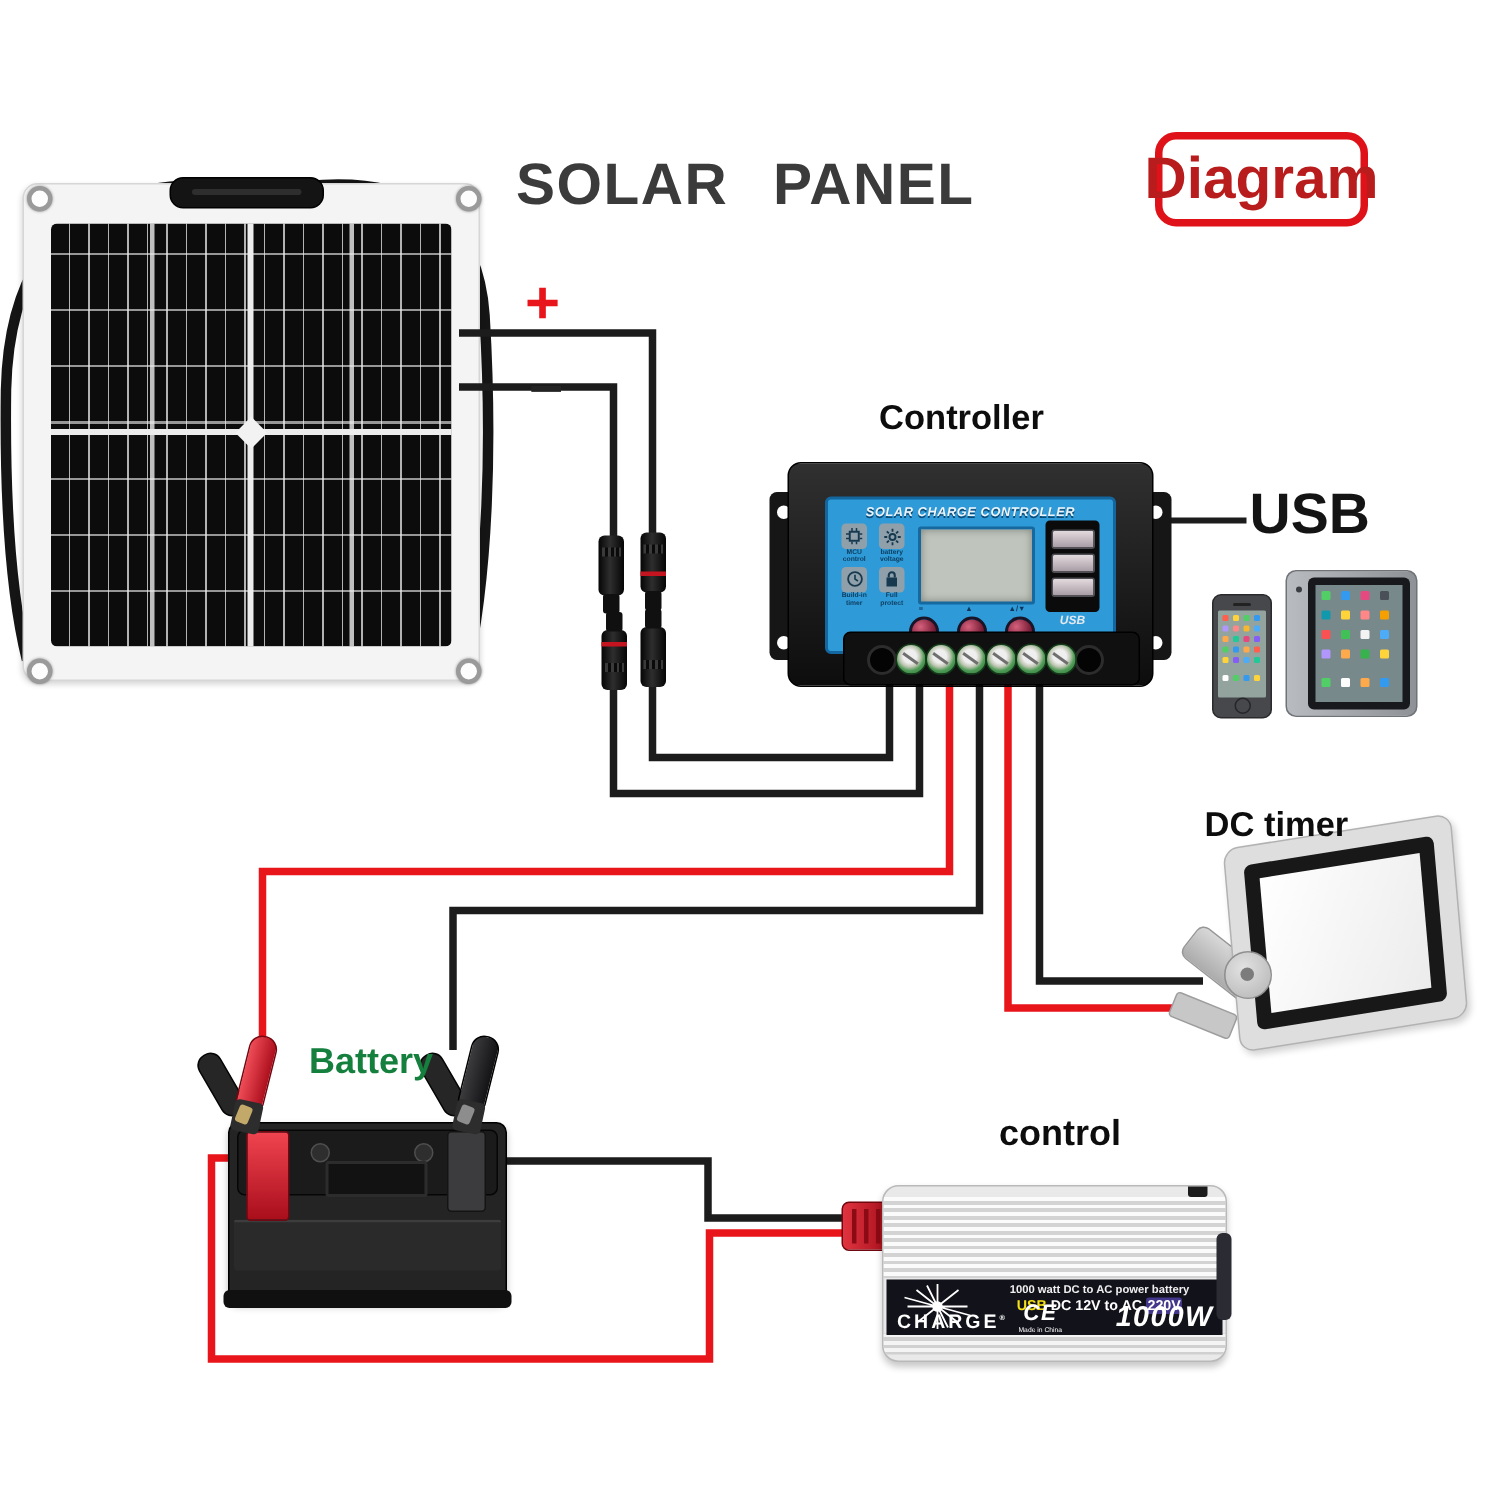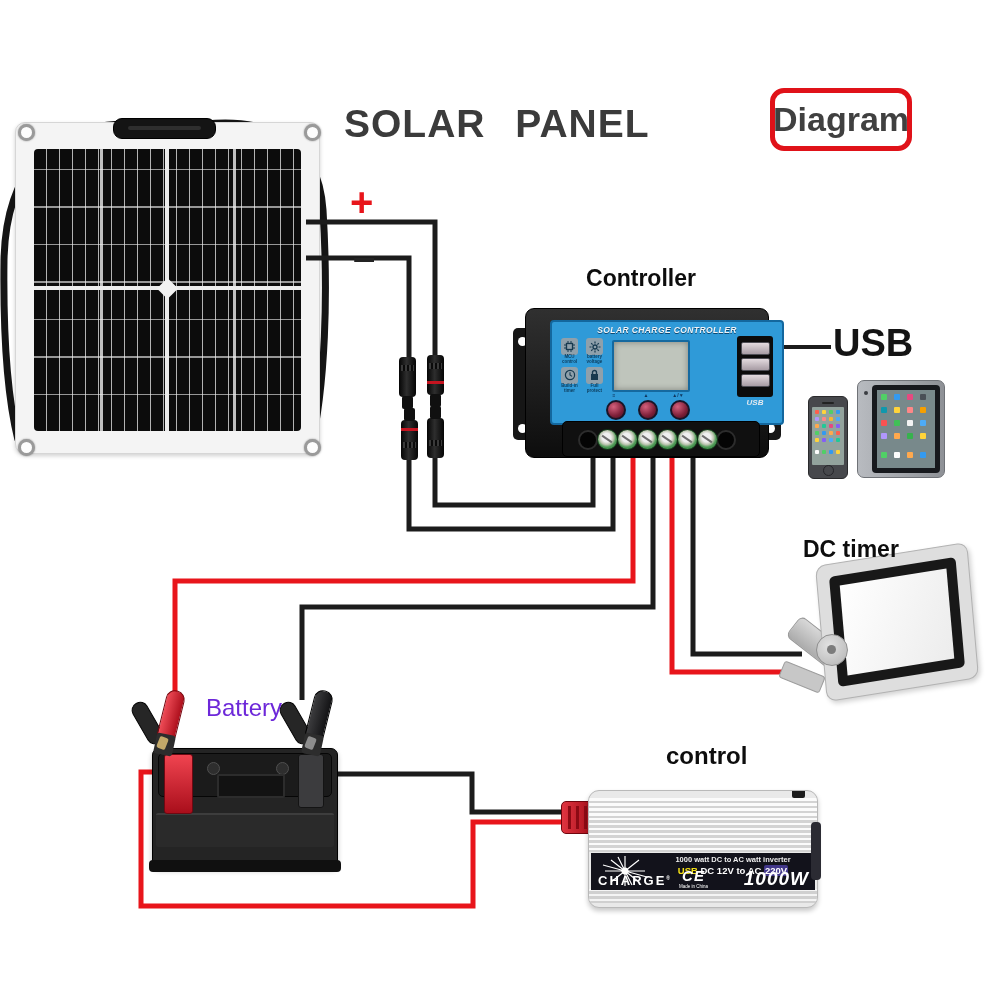--- a/index.html
+++ b/index.html
@@ -4,21 +4,21 @@
 <style>
   html,body{margin:0;padding:0;}
   body{font-family:"Liberation Sans","DejaVu Sans",sans-serif;background:#fff;}
   .stage{position:relative;width:1000px;height:936px;background:#fff;overflow:hidden;}
   .abs{position:absolute;}
 
   
   .page-title{left:344px;top:102px;font-size:39px;font-weight:700;color:#3b3b3b;letter-spacing:1px;word-spacing:18px;}
   .diagram-badge{left:770px;top:88px;width:132px;height:53px;border:5px solid #e01219;border-radius:14px;
     display:flex;align-items:center;justify-content:center;}
-  .diagram-badge span{color:#404040;font-size:34px;font-weight:700;}
+  .diagram-badge span{color:#b91c1c;font-size:39px;font-weight:700;}
 
   
   .layer-cables{z-index:1;}
   .layer-panel{z-index:2;}
   .layer-wires{z-index:3;}
   .layer-parts{z-index:4;}
   .layer-text{z-index:5;}
 
   
   .solar-panel{left:15px;top:122px;width:303px;height:330px;background:#f4f4f4;border:1px solid #d6d6d6;
@@ -48,21 +48,21 @@
   .mc4 .ridge{position:absolute;left:2px;right:2px;height:6px;background:repeating-linear-gradient(90deg,#3a3a3a 0 2px,#0a0a0a 2px 4px);}
 
   
   .controller-label{left:573px;top:265px;width:136px;text-align:center;font-size:23px;font-weight:700;color:#0d0d0d;}
   .controller{left:513px;top:308px;width:268px;height:150px;}
   .ctl-ear{position:absolute;top:20px;width:20px;height:112px;background:#161616;border-radius:5px;}
   .ctl-ear.left{left:0;} .ctl-ear.right{right:0;}
   .ctl-hole{position:absolute;left:5px;width:9px;height:9px;border-radius:50%;background:#fff;}
   .ctl-body{position:absolute;left:12px;right:12px;top:0;bottom:0;background:linear-gradient(180deg,#303030,#0d0d0d);
     border:1px solid #000;border-radius:9px;}
-  .ctl-face{position:absolute;left:24px;top:11px;width:190px;height:101px;background:#2f9ad8;border:2px solid #13679e;border-radius:4px;padding-left:40px;}
+  .ctl-face{position:absolute;left:24px;top:22px;width:190px;height:101px;background:#2f9ad8;border:2px solid #13679e;border-radius:4px;}
   .ctl-title{position:absolute;left:0;right:0;top:3px;text-align:center;font-size:8.5px;font-weight:700;font-style:italic;
     color:#eef3f8;text-shadow:0 1px 0 #0d4a73;letter-spacing:.4px;white-space:nowrap;}
   .feat-grid{position:absolute;left:7px;top:16px;width:46px;display:grid;grid-template-columns:21px 21px;grid-gap:2px 4px;}
   .feat{text-align:center;}
   .feat .tile{width:17px;height:17px;margin:0 auto;background:#8fa0ab;border-radius:3px;display:flex;align-items:center;justify-content:center;}
   .feat .cap{font-size:4.5px;line-height:1.1;color:#0d3c5c;font-weight:700;}
   .ctl-lcd{position:absolute;left:60px;top:18px;width:74px;height:48px;background:#bfc5bc;border:2px solid #15699f;border-radius:2px;
     box-shadow:inset 0 0 6px rgba(0,0,0,.35);}
   .ctl-btn{position:absolute;top:78px;width:16px;height:16px;border-radius:50%;
     background:radial-gradient(circle at 35% 30%,#d5607c,#7c1f38 60%,#43101f);border:2px solid #191528;}
@@ -108,21 +108,21 @@
   .dcl-lens{position:absolute;left:10px;top:10px;right:10px;bottom:10px;background:linear-gradient(115deg,#ffffff,#ececec);}
   .dcl-arm{position:absolute;left:8px;top:86px;width:68px;height:24px;background:linear-gradient(180deg,#d8d8d8,#ababab);
     border:1px solid #979797;border-radius:6px;transform:rotate(38deg);}
   .dcl-knob{position:absolute;left:38px;top:86px;width:30px;height:30px;border-radius:50%;
     background:radial-gradient(circle at 40% 35%,#e2e2e2,#b3b3b3);border:1px solid #8f8f8f;}
   .dcl-knob::after{content:"";position:absolute;left:10px;top:10px;width:9px;height:9px;border-radius:50%;background:#7c7c7c;}
   .dcl-foot{position:absolute;left:2px;top:120px;width:42px;height:16px;background:#c7c7c7;border:1px solid #9d9d9d;
     border-radius:3px;transform:rotate(22deg);}
 
   
-  .battery-label{left:206px;top:694px;font-size:24px;font-weight:400;color:#6d28d9;}
+  .battery-label{left:206px;top:694px;font-size:24px;font-weight:700;color:#15803d;}
   .battery{left:152px;top:748px;width:186px;height:126px;}
   .bat-body{position:absolute;left:0;top:0;right:0;height:118px;background:#242424;border:1px solid #000;border-radius:7px;
     box-shadow:0 3px 5px rgba(0,0,0,.25);}
   .bat-deck{position:absolute;left:5px;top:4px;right:5px;height:42px;background:#1b1b1b;border-radius:5px;border:1px solid #060606;}
   .bat-screw{position:absolute;top:8px;width:11px;height:11px;border-radius:50%;background:#2e2e2e;border:1px solid #4f4f4f;}
   .bat-plate{position:absolute;left:58px;top:20px;width:64px;height:20px;background:#121212;border:2px solid #2c2c2c;border-radius:2px;}
   .bat-term-red{position:absolute;left:11px;top:5px;width:27px;height:58px;background:linear-gradient(180deg,#f04450,#a90e1b);
     border:1px solid #6f0812;border-radius:3px;}
   .bat-term-dark{position:absolute;right:13px;top:5px;width:24px;height:52px;background:#3c3c3e;border:1px solid #141414;border-radius:3px;}
   .bat-mid{position:absolute;left:3px;top:64px;right:3px;height:32px;background:#2a2a2a;border-top:2px solid #3d3d3d;border-radius:2px;}
@@ -367,21 +367,21 @@
       <div class="inv-ribs-top"></div>
       <div class="inv-ribs-bot"></div>
       <div class="inv-band">
         <svg class="inv-star" width="52" height="34">
           <g stroke="#fff" stroke-width="1.2">
             <path d="M26 17 L26 2 M26 17 L26 32 M26 17 L6 17 M26 17 L46 17 M26 17 L12 6 M26 17 L40 28 M26 17 L40 6 M26 17 L12 28 M26 17 L19 3 M26 17 L33 31 M26 17 L4 11 M26 17 L48 23"></path>
           </g>
             <circle cx="26" cy="17" r="3.5" fill="#fff"></circle>
         </svg>
         <div class="inv-brand"><span>CHARGE</span><sup>®</sup></div>
-        <div class="inv-l1">1000 watt DC to AC watt inverter</div>
+        <div class="inv-l1">1000 watt DC to AC power battery</div>
         <div class="inv-l2"><span class="usb">USB</span> <span>DC 12V to AC </span><span class="v">220V</span></div>
         <div class="inv-ce"><span class="ce">CE</span><span class="made">Made in China</span></div>
         <div class="inv-power">1000W</div>
       </div>
       <div class="inv-notch"></div>
     </div>
     <div class="inv-outlet"></div>
   </div>
 
 </div>

